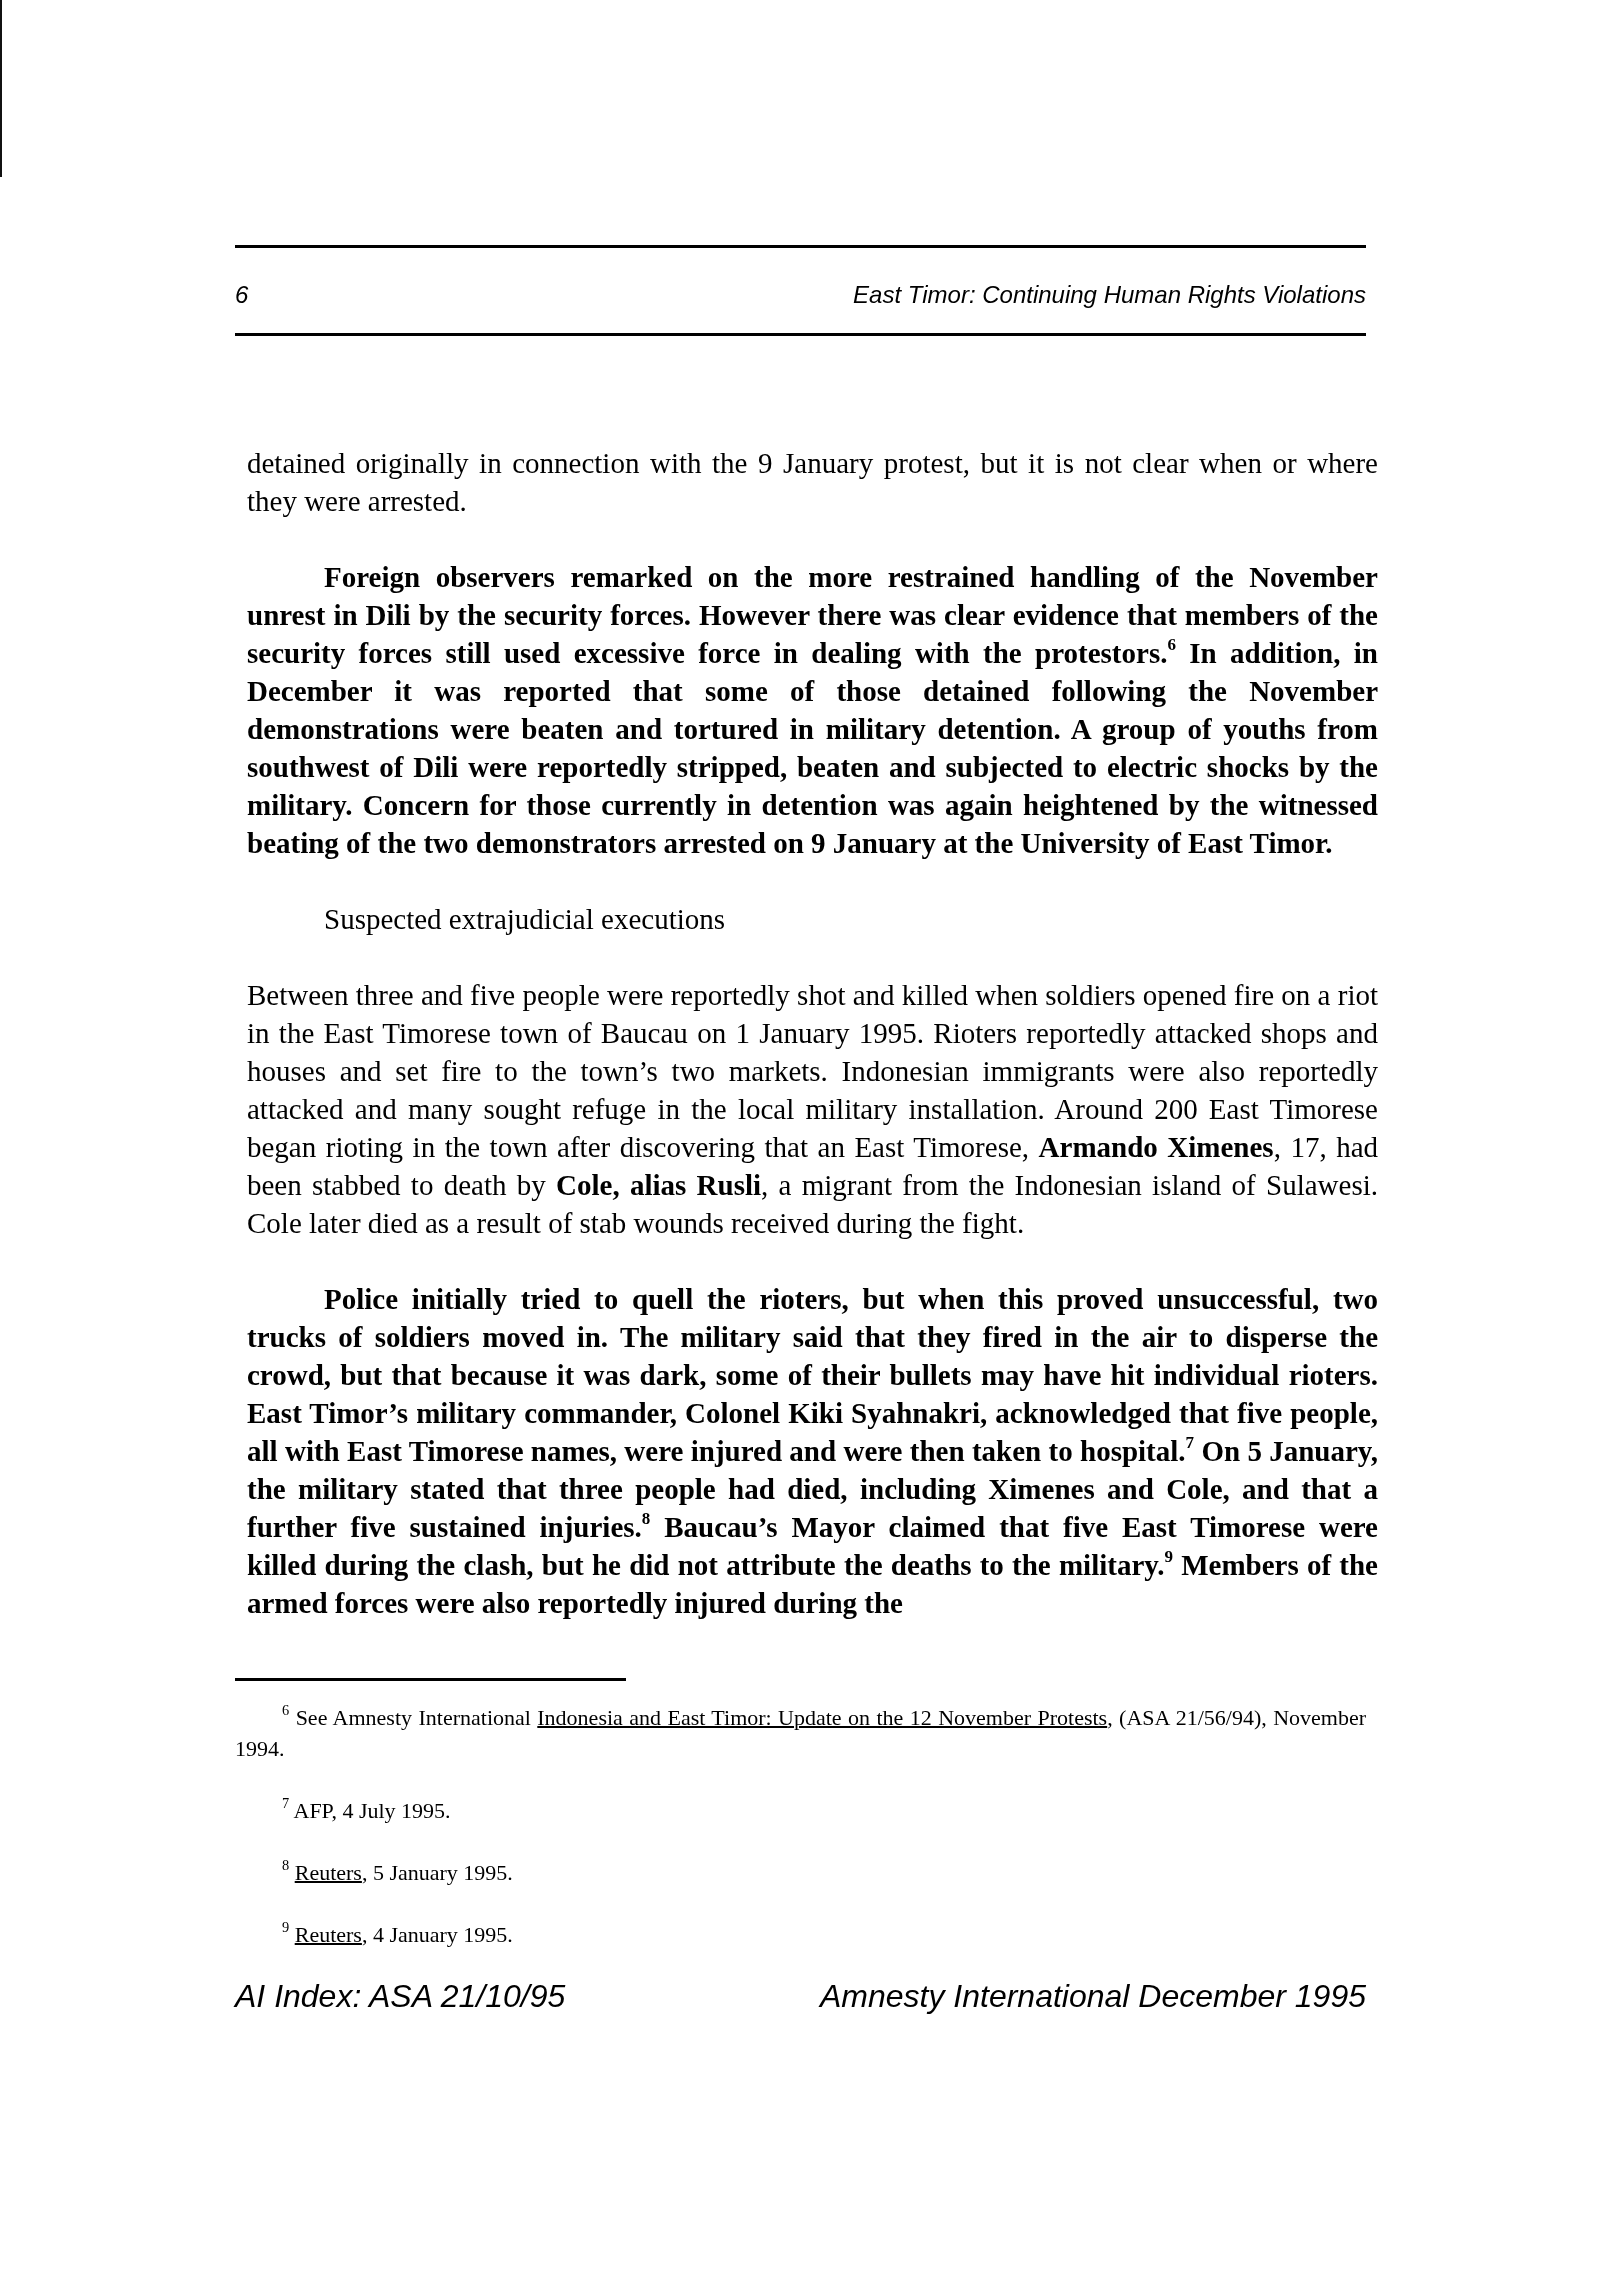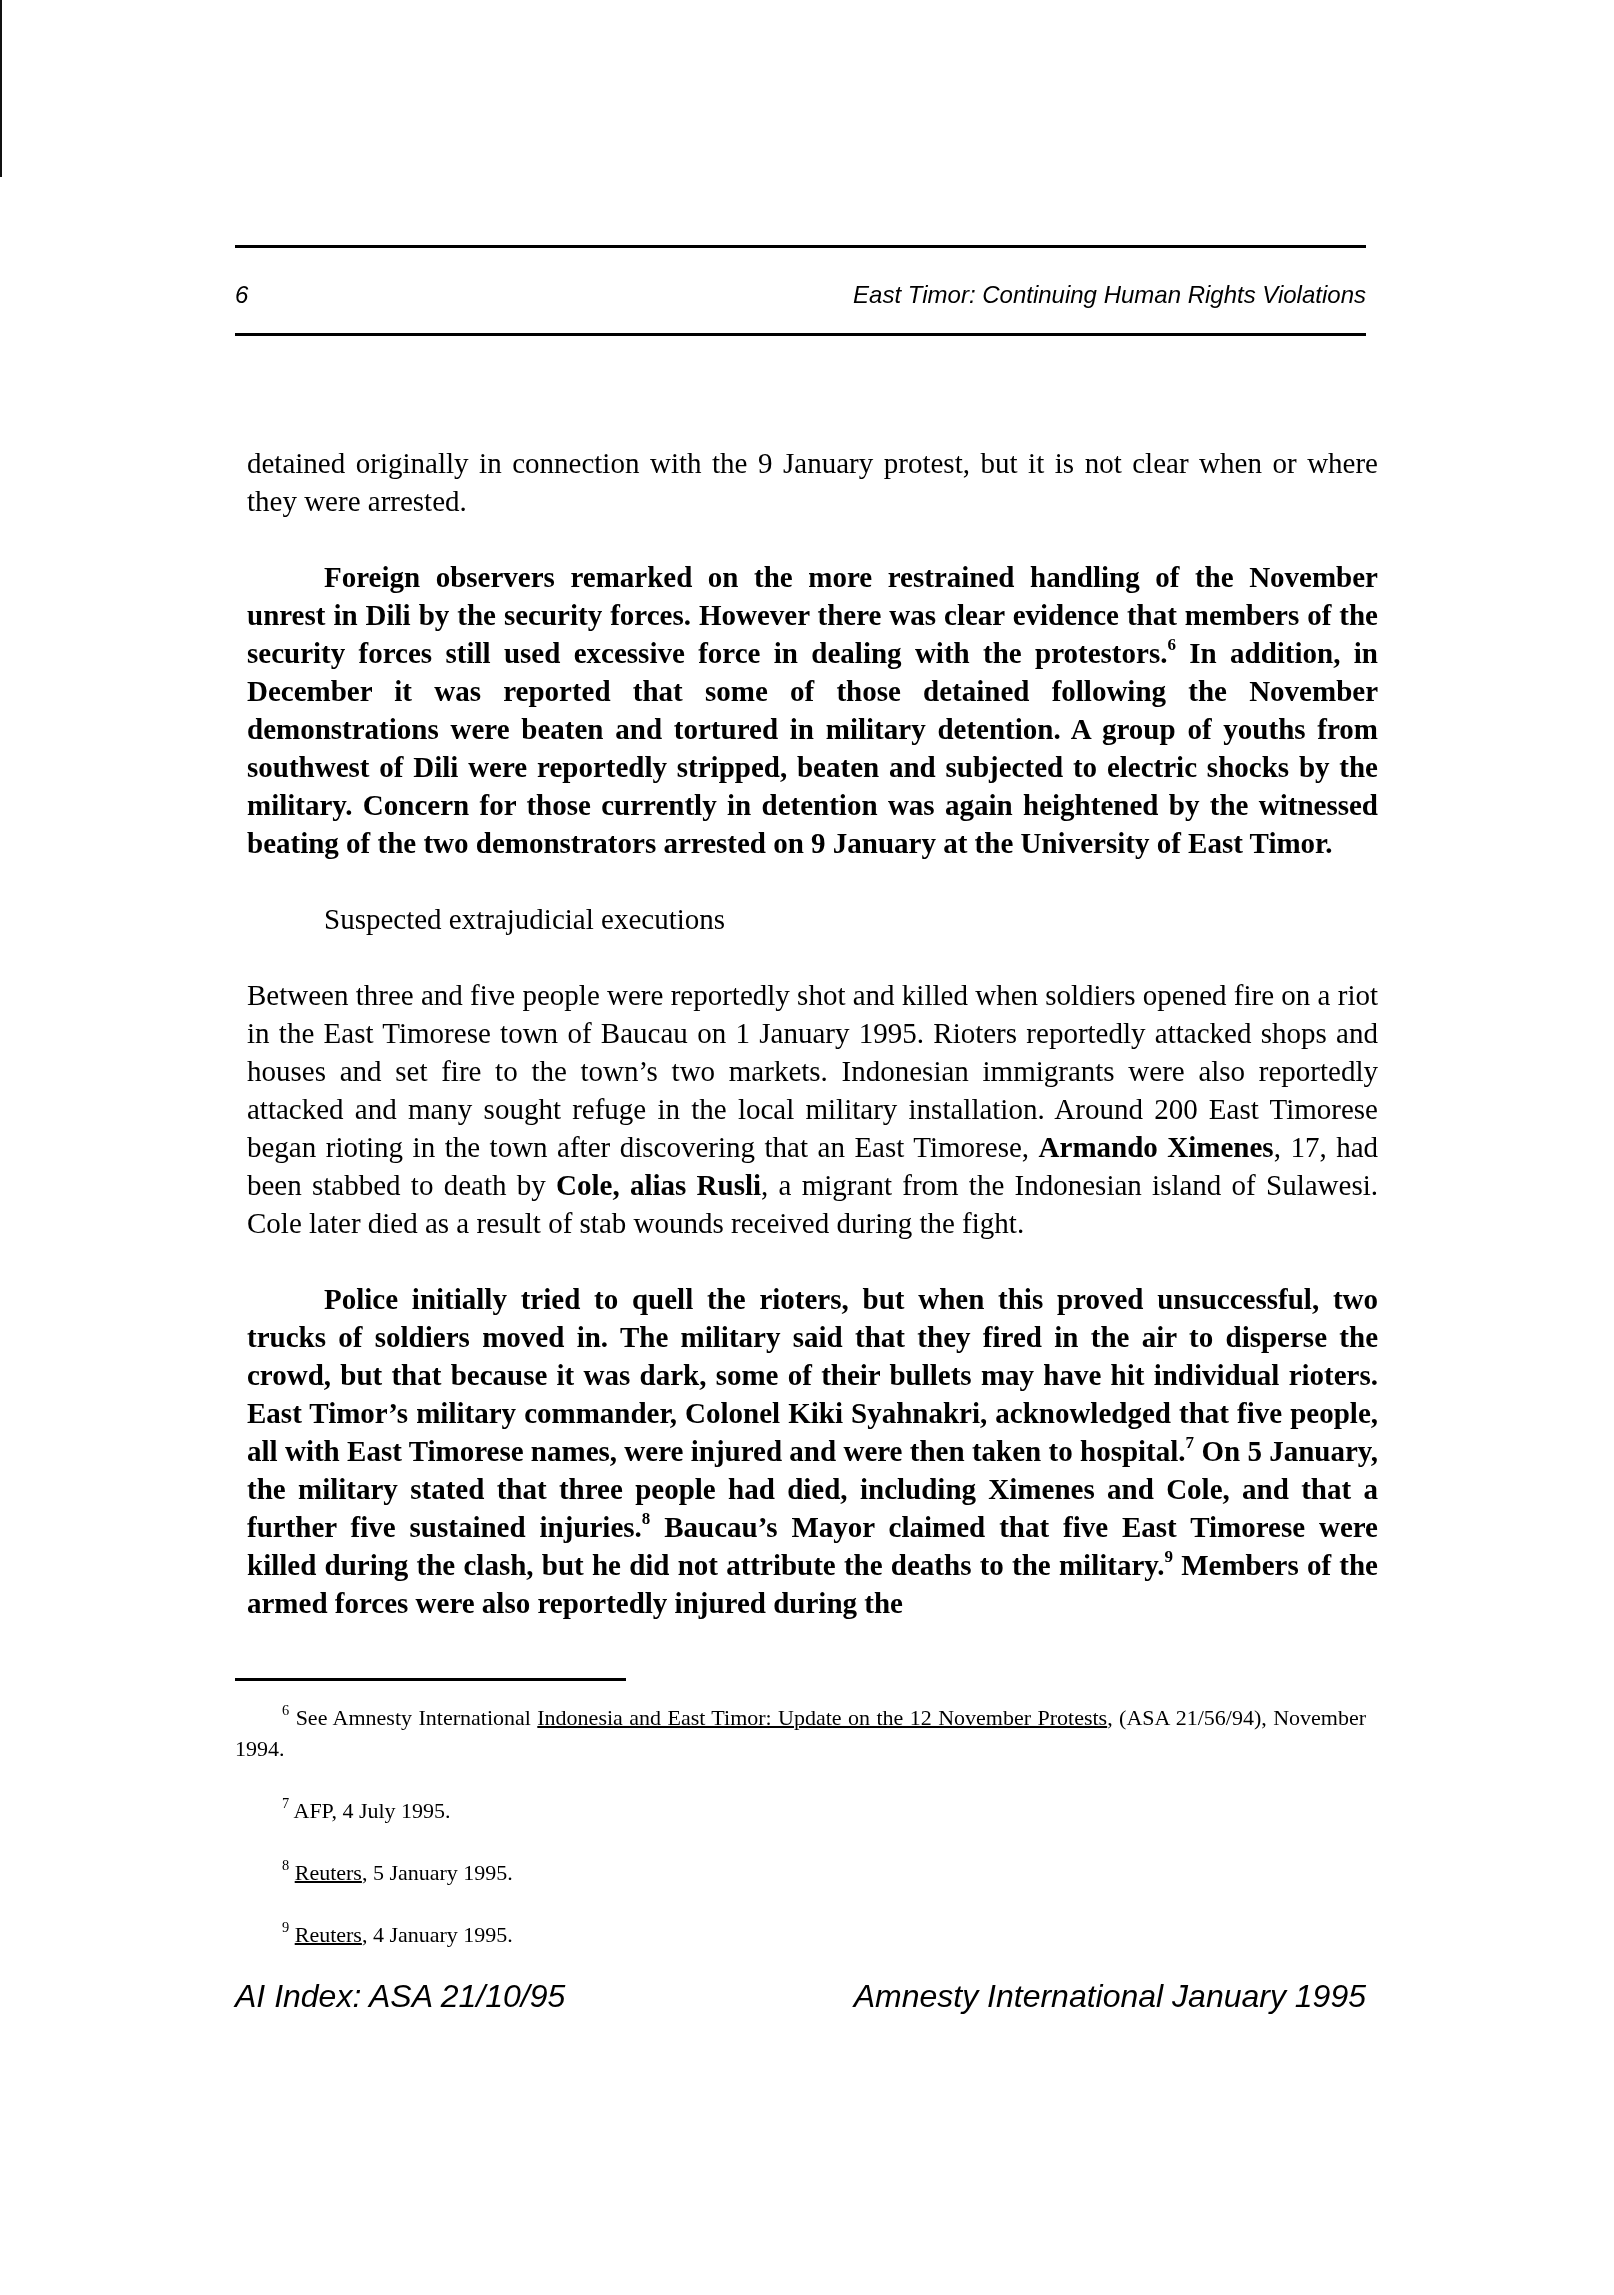--- a/index.html
+++ b/index.html
@@ -169,17 +169,17 @@
 
   <div class="footnotes">
     <p><sup>6</sup><span> See Amnesty International </span><span class="underline">Indonesia and East Timor: Update on the 12 November Protests</span><span>, (ASA 21/56/94), November 1994.</span></p>
     <p><sup>7</sup><span> AFP, 4 July 1995.</span></p>
     <p><sup>8</sup> <span class="underline">Reuters</span><span>, 5 January 1995.</span></p>
     <p><sup>9</sup> <span class="underline">Reuters</span><span>, 4 January 1995.</span></p>
   </div>
 
   <div class="running-footer">
     <span class="ai-index">AI Index: ASA 21/10/95</span>
-    <span class="publisher-date">Amnesty International January 1995</span>
+    <span class="publisher-date">Amnesty International December 1995</span>
   </div>
 
 </div>
 
 
 </body></html>

